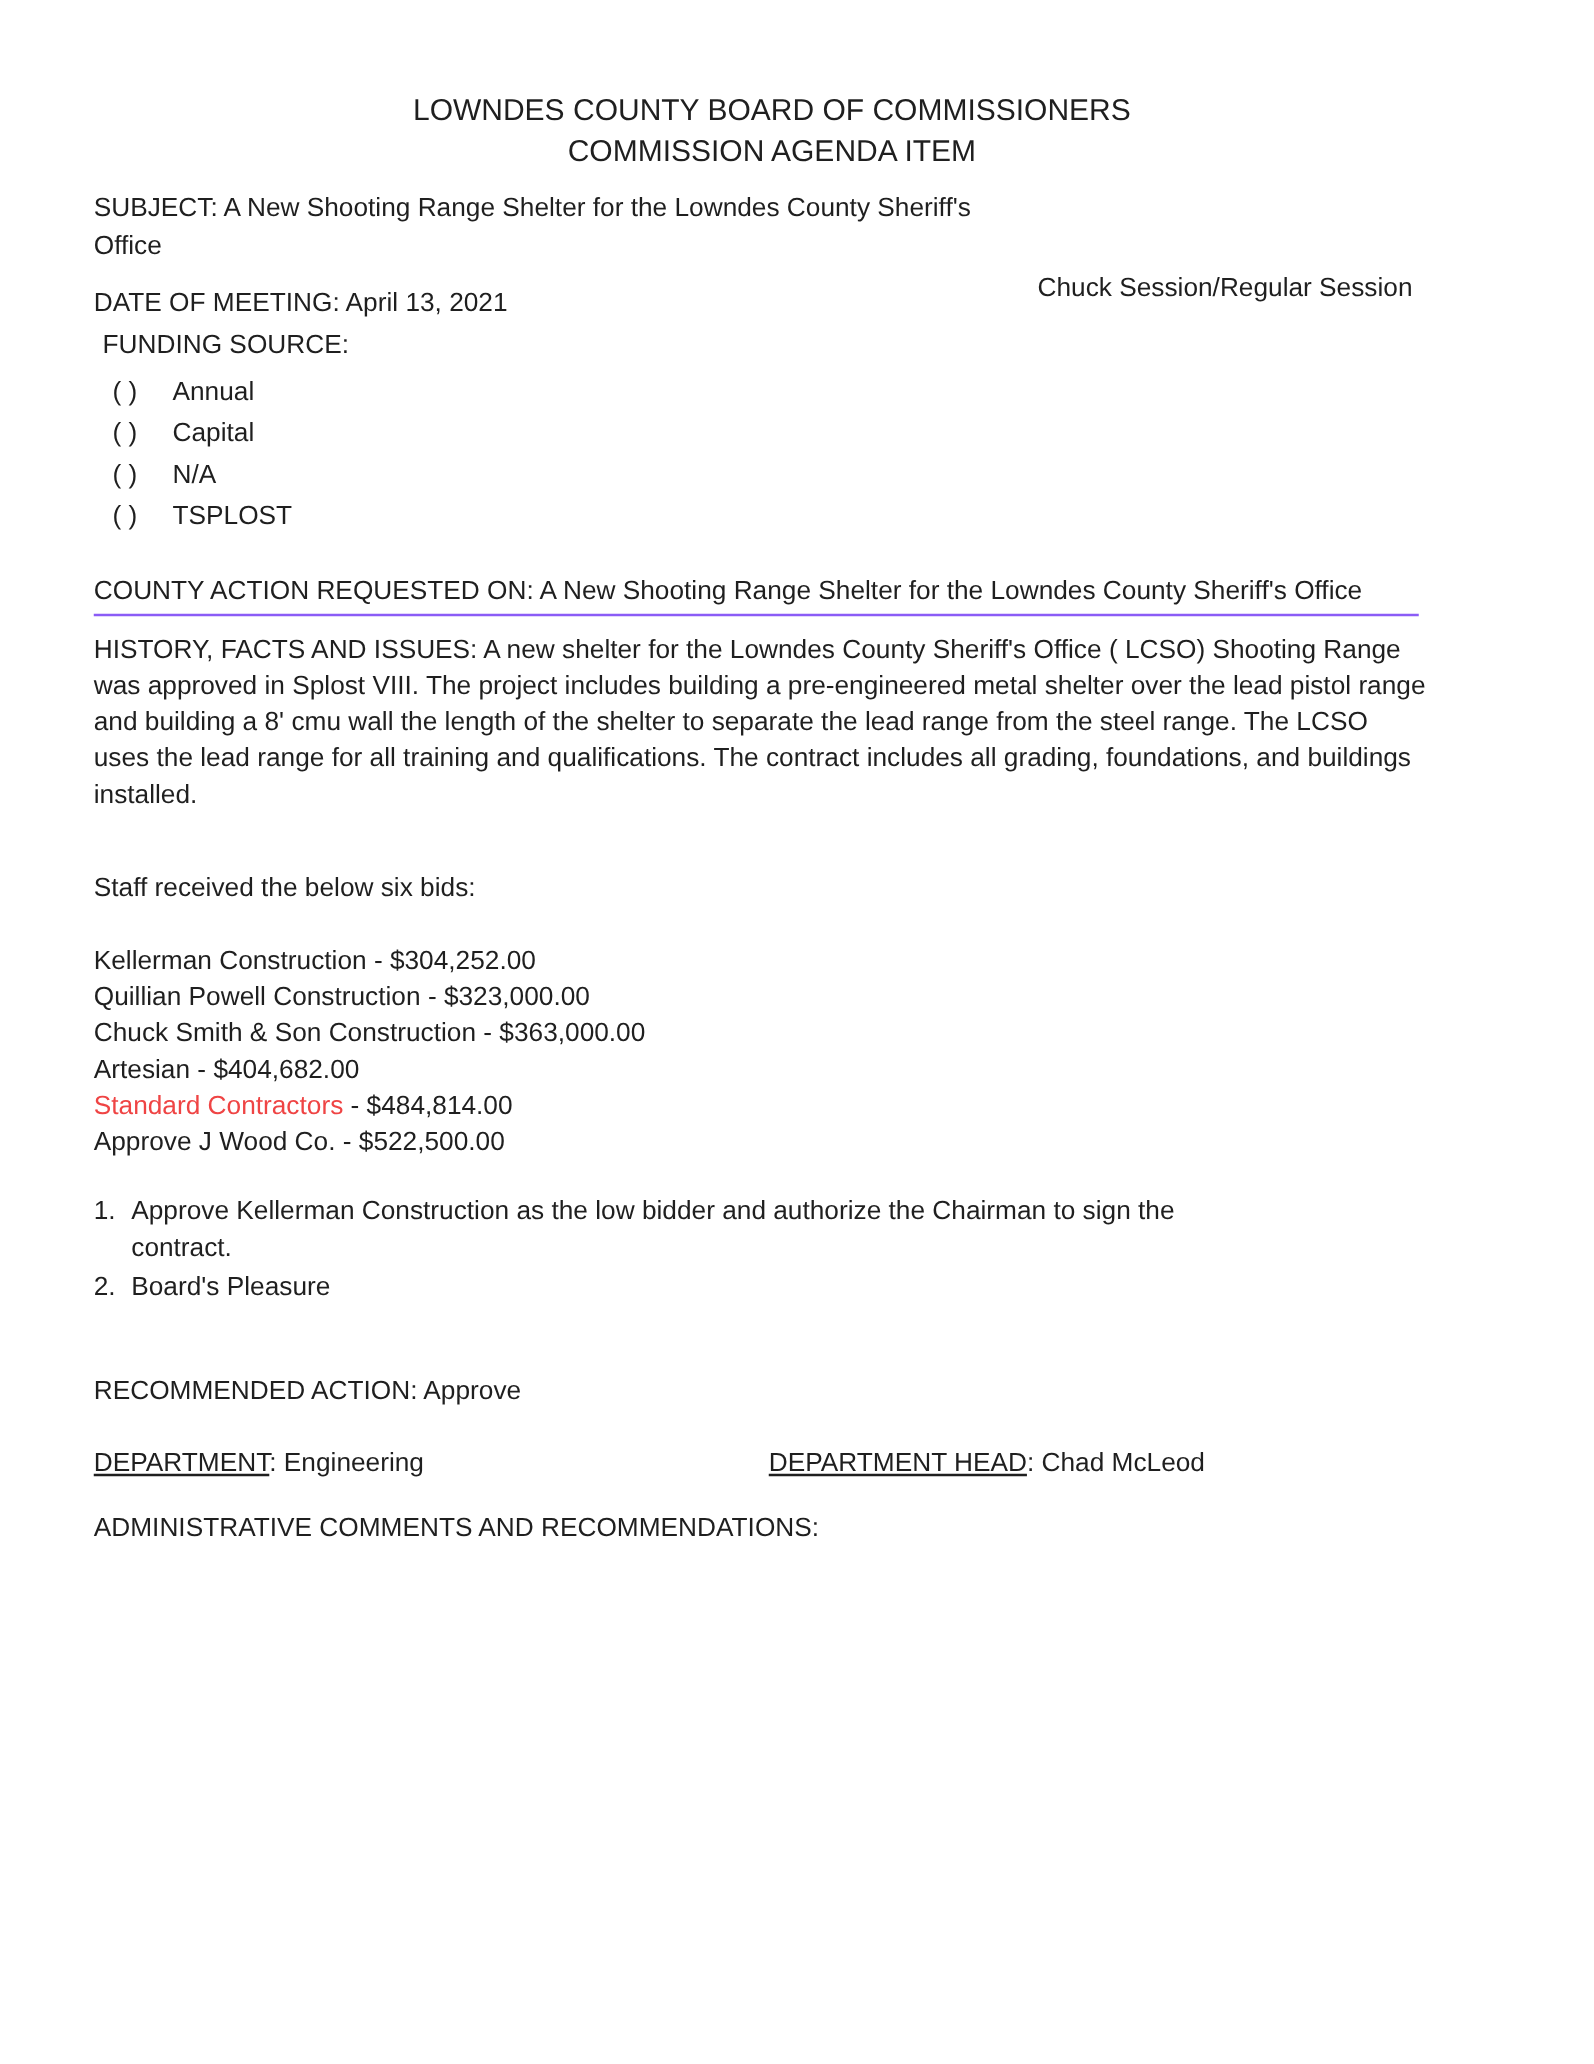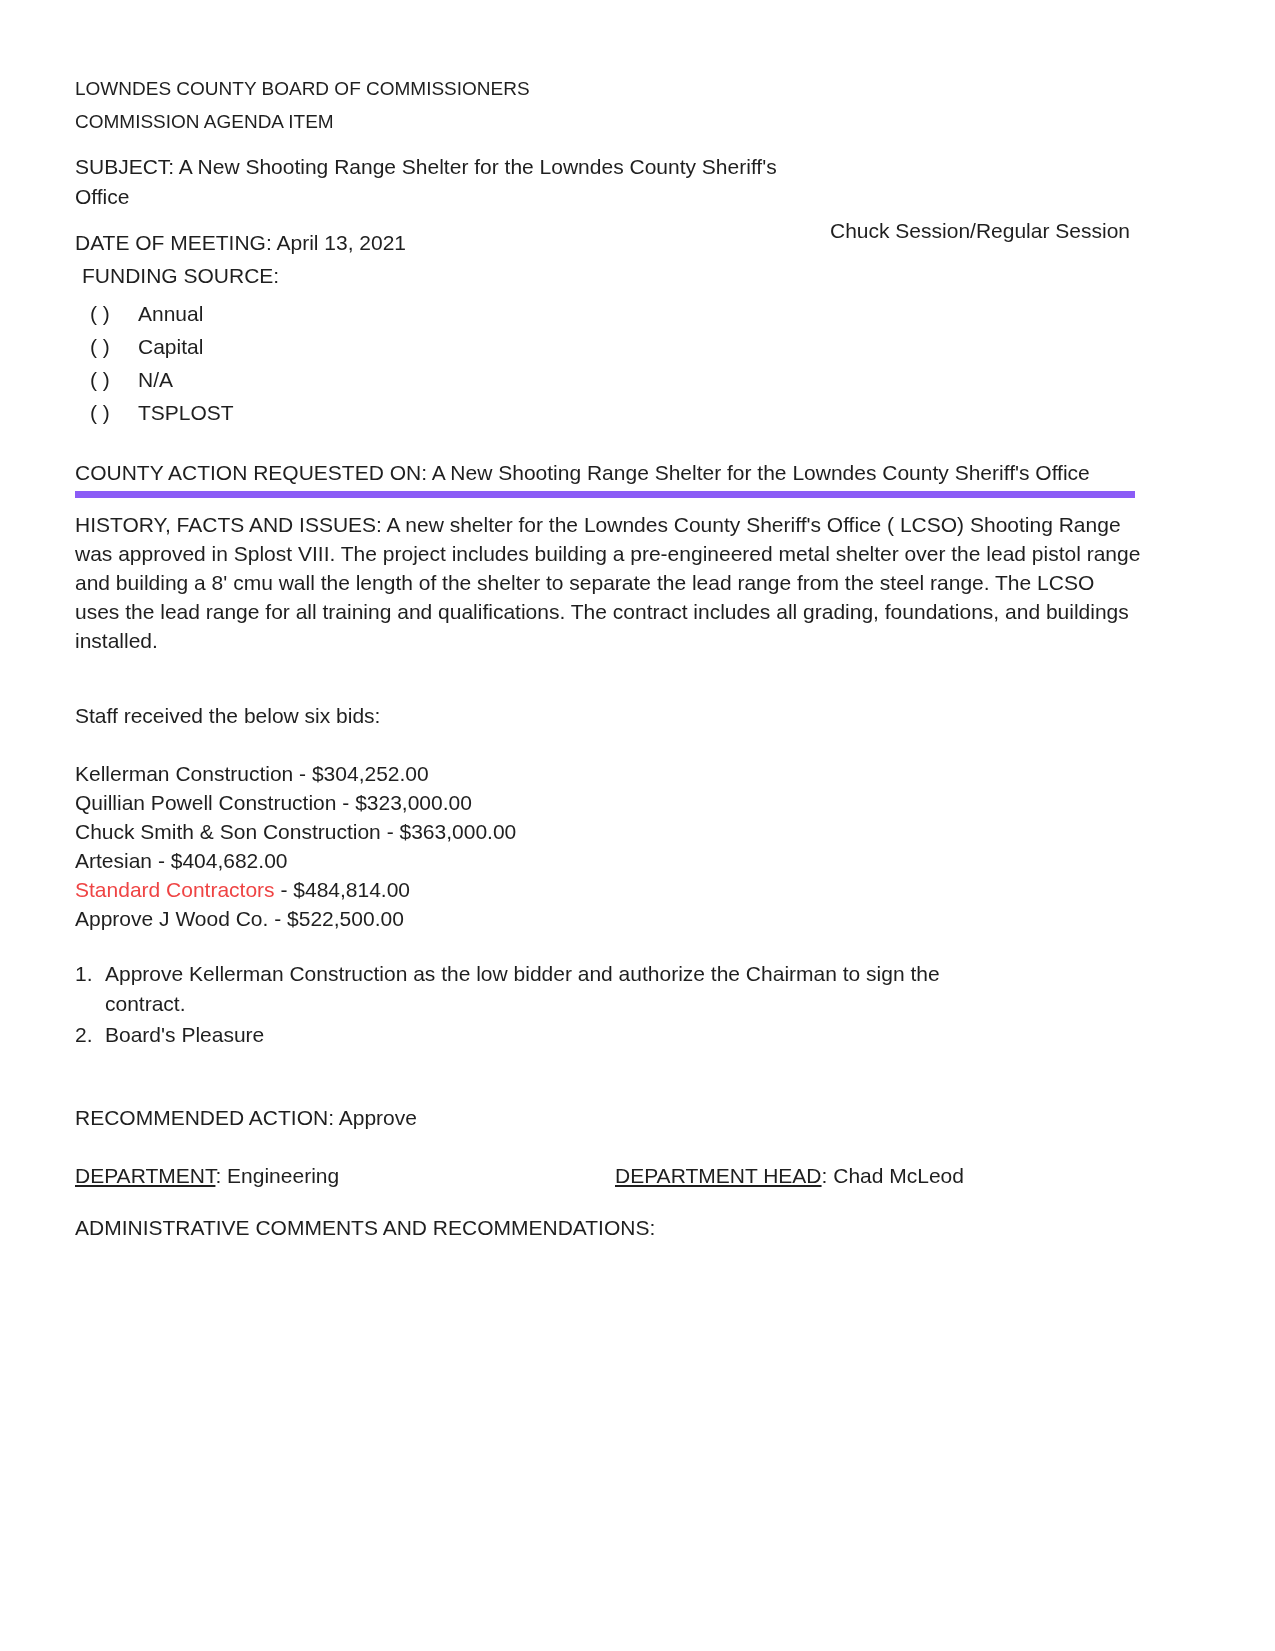--- a/index.html
+++ b/index.html
@@ -8,38 +8,38 @@
     width: 1275px;
     height: 1651px;
     font-family: "Liberation Sans", sans-serif;
     color: #1f1f1f;
     font-size: 21px;
     line-height: 29px;
     overflow: hidden;
   }
   .page { padding: 72px 115px 40px 75px; }
 
-  .doc-header { text-align: left; font-size: 19px; line-height: 33px; }
+  .doc-header { text-align: center; font-size: 24px; line-height: 33px; }
 
   .subject { margin-top: 14px; max-width: 730px; line-height: 30px; }
 
   .meeting-row { margin-top: 16px; display: flex; justify-content: space-between; align-items: flex-start; }
   .session-type { position: relative; top: -12px; margin-right: 30px; }
 
   .budget-impact { margin-top: 33px; }
   .funding-source { margin-top: 4px; padding-left: 7px; }
 
   .funding-list { margin-top: 7px; }
   .funding-item { line-height: 33px; padding-left: 15px; }
   .funding-item .mark { display: inline-block; width: 48px; }
 
   .county-action {
     margin-top: 29px;
     width: 1060px;
-    border-bottom: 7px solid #8b5cf6;
+    border-bottom: 2px solid #8b5cf6;
     padding-bottom: 4px;
   }
 
   .history { margin-top: 12px; max-width: 1068px; }
 
   .bids-intro { margin-top: 46px; }
   .bid-list { margin-top: 29px; }
   .bid-row { line-height: 29px; }
   .bid-row .muted { color: #ef4444; }
 

